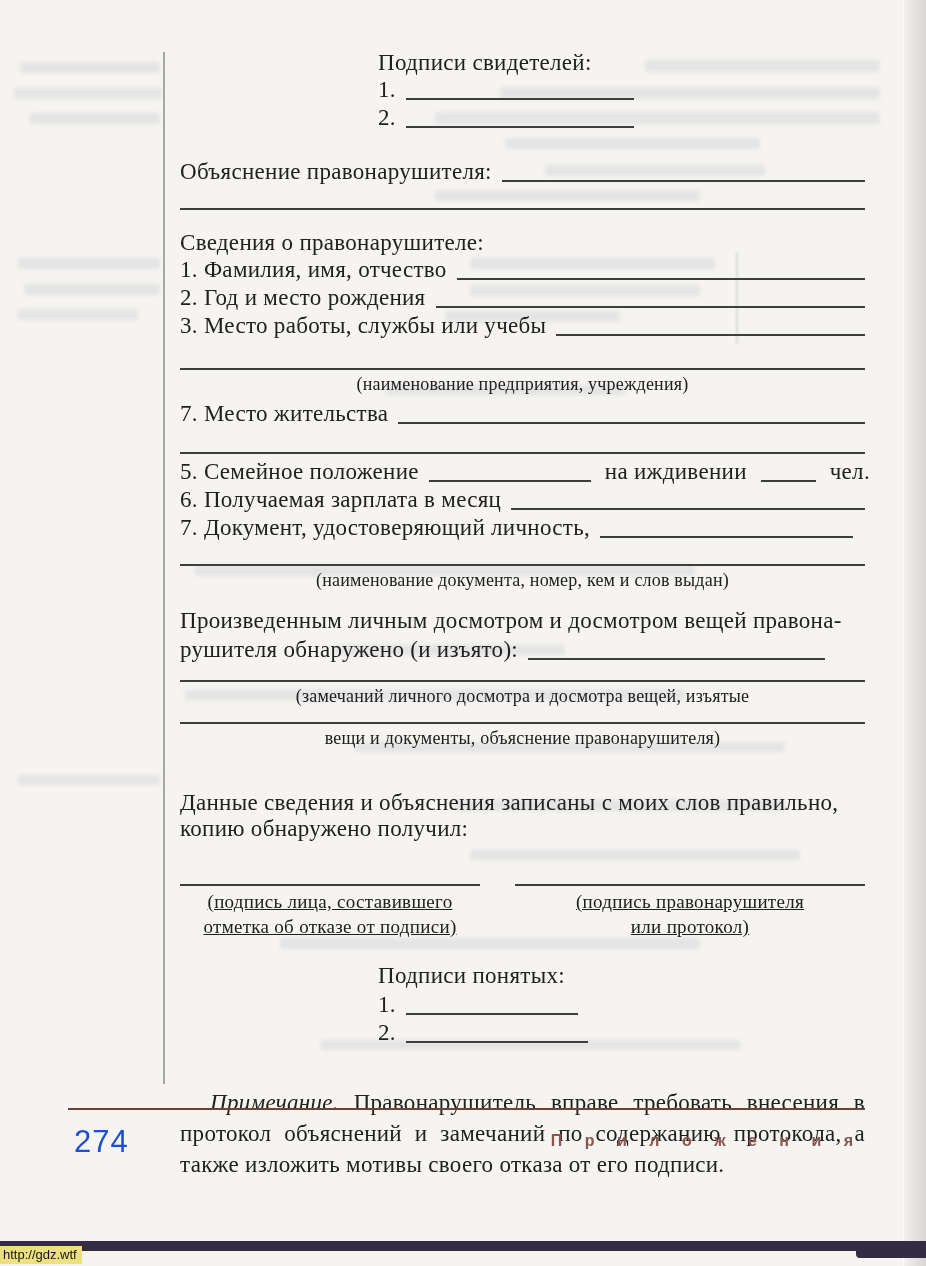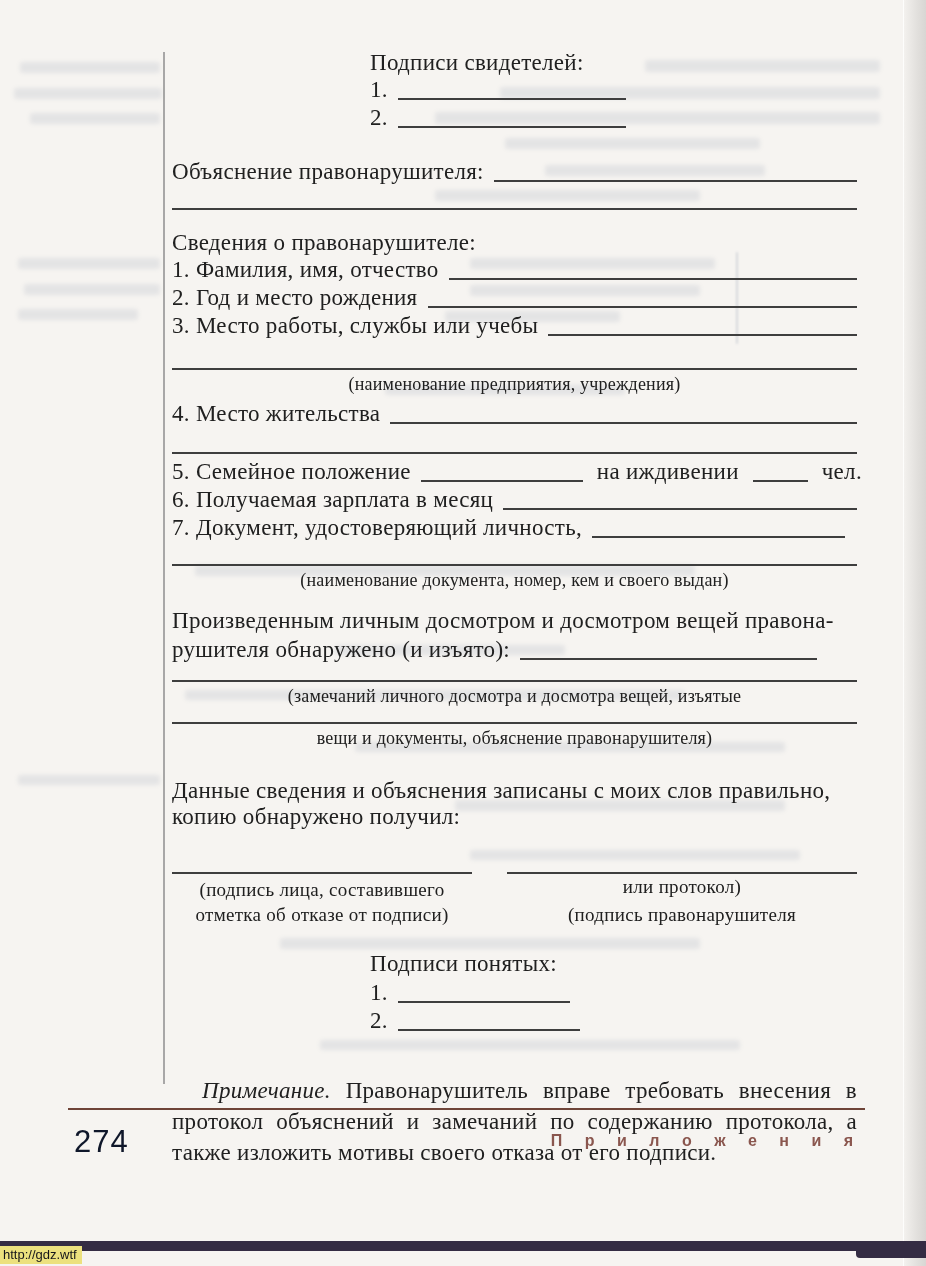--- a/index.html
+++ b/index.html
@@ -19,44 +19,44 @@
   }
   
   .gutter{
     position:absolute;left:163px;top:52px;width:2px;height:1032px;
     background:#8d8d8d;opacity:.75;
   }
   
   .ghost{position:absolute;background:#6e7d96;opacity:.13;filter:blur(2px);border-radius:2px;}
   .ghost.v{opacity:.22;filter:blur(1px);}
 
-  .form{position:absolute;left:172px;top:50px;width:685px;font-size:23px;letter-spacing:.3px;}
+  .form{position:absolute;left:180px;top:50px;width:685px;font-size:23px;letter-spacing:.3px;}
   .row{display:flex;align-items:flex-end;white-space:nowrap;line-height:28px;}
   .fill{flex:1;border-bottom:2px solid #3e3e3e;margin:0 0 4px 10px;min-width:30px;}
   .fill.fixed{flex:0 0 auto;}
   .blank{border-bottom:2px solid #3e3e3e;}
   .caption{font-size:18px;letter-spacing:.2px;text-align:center;line-height:24px;margin-top:2px;}
   .indent{padding-left:198px;}
   .numrow{display:flex;align-items:flex-end;line-height:28px;}
   .numrow .fill{flex:0 0 auto;}
   .gap{margin-left:14px;margin-right:14px;}
 
   .sigrow{display:flex;margin-top:16px;}
   .sigcol{display:flex;flex-direction:column;}
   .sigcol .line{border-bottom:2px solid #3e3e3e;height:26px;}
-  .sigcap{font-size:19px;text-align:center;line-height:25px;margin-top:3px;}
+  .sigcap{font-size:19px;text-align:center;line-height:25px;margin-top:3px;text-decoration:underline;}
 
   .note{margin-top:40px;text-align:justify;line-height:31px;}
   .note .lbl{font-style:italic;margin-top:24px;}
   .note .first{display:inline-block;width:30px;}
 
   .footer-rule{position:absolute;left:68px;top:1108px;width:797px;height:2px;background:#6e4438;}
   .page-num{
     position:absolute;left:74px;top:1124px;
-    font-family:"Liberation Sans",sans-serif;font-size:31px;color:#0f172a;
+    font-family:"Liberation Sans",sans-serif;font-size:31px;color:#1d4ed8;
     letter-spacing:1px;
   }
   .section-label{
     position:absolute;right:64px;top:1132px;
     font-family:"Liberation Sans",sans-serif;font-weight:bold;font-size:16px;
     letter-spacing:9px;color:#8a564e;
   }
   .bottom-bar{position:absolute;left:0;top:1241px;width:926px;height:10px;background:#342c43;}
   .bottom-bar-blob{position:absolute;right:0;top:1241px;width:70px;height:17px;background:#342c43;border-radius:0 0 0 4px;}
   .watermark{
@@ -133,68 +133,68 @@
         <span>2. Год и место рождения</span>
         <span class="fill"></span>
       </div>
       <div class="row">
         <span>3. Место работы, службы или учебы</span>
         <span class="fill"></span>
       </div>
       <div class="blank" style="height:28px"></div>
       <div class="caption">(наименование предприятия, учреждения)</div>
       <div class="row" style="margin-top:4px">
-        <span>4. Место жительства</span>
+        <span>7. Место жительства</span>
         <span class="fill"></span>
       </div>
       <div class="blank" style="height:24px"></div>
       <div class="row" style="margin-top:4px">
         <span>5. Семейное положение</span>
         <span class="fill fixed" style="width:162px"></span>
         <span class="gap">на иждивении</span>
         <span class="fill fixed" style="width:55px;margin-left:0"></span>
         <span class="gap" style="margin-right:0">чел.</span>
       </div>
       <div class="row">
         <span>6. Получаемая зарплата в месяц</span>
         <span class="fill"></span>
       </div>
       <div class="row">
         <span>7. Документ, удостоверяющий личность,</span>
         <span class="fill" style="margin-right:12px"></span>
       </div>
       <div class="blank" style="height:22px"></div>
-      <div class="caption">(наименование документа, номер, кем и своего выдан)</div>
+      <div class="caption">(наименование документа, номер, кем и слов выдан)</div>
     </div>
 
     <div style="margin-top:16px">
       <div>Произведенным личным досмотром и досмотром вещей правона-</div>
       <div class="row" style="margin-top:2px">
         <span>рушителя обнаружено (и изъято):</span>
         <span class="fill" style="margin-right:40px"></span>
       </div>
       <div class="blank" style="height:16px"></div>
       <div class="caption">(замечаний личного досмотра и досмотра вещей, изъятые</div>
       <div class="blank" style="height:14px"></div>
       <div class="caption">вещи и документы, объяснение правонарушителя)</div>
     </div>
 
-    <div style="margin-top:28px">
+    <div style="margin-top:40px">
       <div>Данные сведения и объяснения записаны с моих слов правильно,</div>
       <div>копию обнаружено получил:</div>
       <div class="sigrow">
         <div class="sigcol" style="width:300px">
           <div class="line"></div>
           <div class="sigcap">(подпись лица, составившего</div>
           <div class="sigcap" style="margin-top:0">отметка об отказе от подписи)</div>
         </div>
         <div class="sigcol" style="width:350px;margin-left:35px">
           <div class="line"></div>
+          <div class="sigcap">(подпись правонарушителя</div>
           <div class="sigcap" style="margin-top:0">или  протокол)</div>
-          <div class="sigcap">(подпись правонарушителя</div>
         </div>
       </div>
     </div>
 
     <div class="indent" style="margin-top:24px">
       <div>Подписи понятых:</div>
       <div class="numrow" style="margin-top:2px">
         <span>1.</span>
         <span class="fill" style="width:172px"></span>
       </div>

